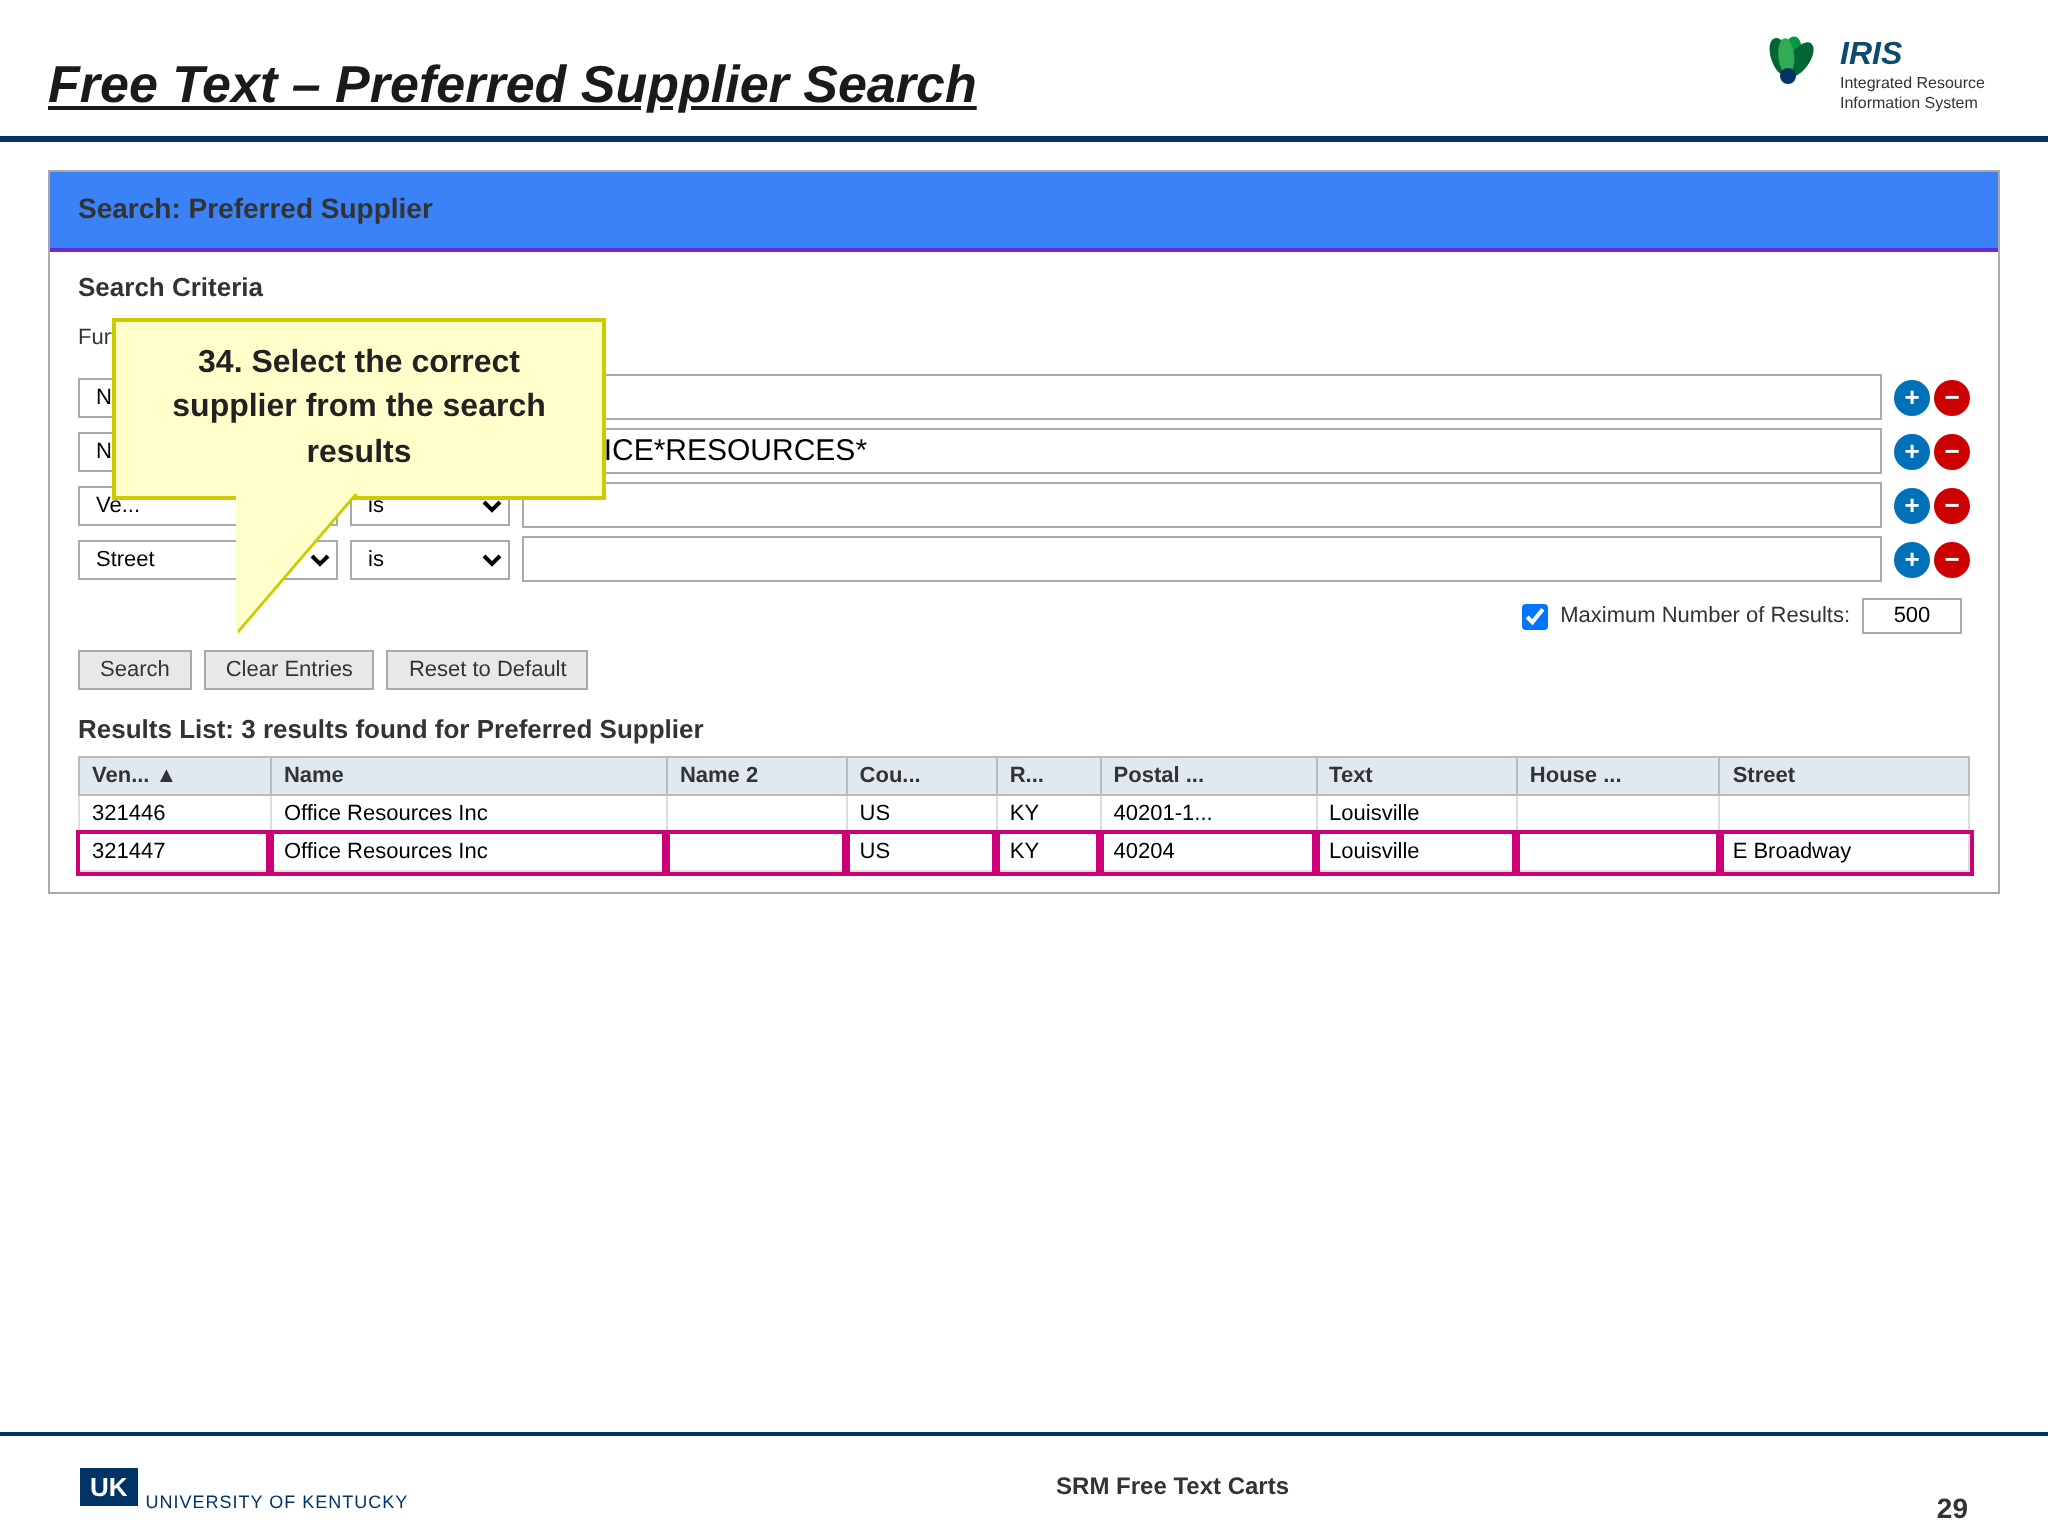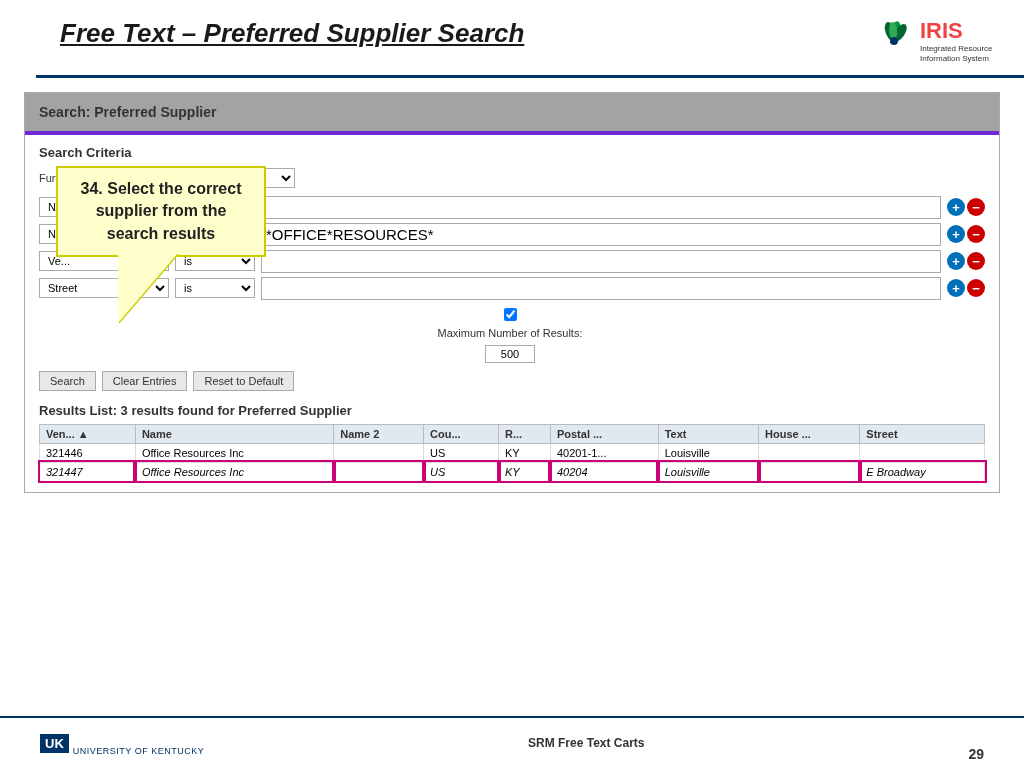--- a/index.html
+++ b/index.html
@@ -8,46 +8,46 @@
       background: #fff;
       width: 1024px;
       height: 768px;
       overflow: hidden;
       position: relative;
     }
 
     
     .header {
       display: flex;
-      align-items: flex-start;
+      align-items: flex-end;
       justify-content: space-between;
       padding: 18px 24px 10px 24px;
       border-bottom: 3px solid #003366;
-      margin-left: 36px;
     }
     .header-title {
       font-size: 26px;
       font-weight: bold;
       font-style: italic;
       color: #1a1a1a;
       text-decoration: underline;
     }
     .iris-logo {
       display: flex;
       align-items: center;
       gap: 6px;
     }
     .iris-logo-icon {
       width: 40px;
       height: 40px;
     }
     .iris-logo-text {
-      font-size: 22px;
-      font-weight: bold;
-      color: #ef4444;
+      font-size: 16px;
+      font-weight: bold;
+      color: #0c4a6e;
+      font-style: italic;
     }
     .iris-logo-sub {
       font-size: 8px;
       color: #333;
       line-height: 1.3;
       max-width: 80px;
     }
 
     
     .main {
@@ -57,22 +57,22 @@
 
     
     .sap-window {
       border: 1px solid #aaa;
       background: #f5f5f5;
       padding: 0;
       position: relative;
     }
 
     .sap-window-header {
-      background: #a3a3a3;
-      border-bottom: 4px solid #6d28d9;
+      background: #3b82f6;
+      border-bottom: 2px solid #6d28d9;
       padding: 10px 14px;
     }
     .sap-window-title {
       font-size: 14px;
       font-weight: bold;
       color: #333;
     }
 
     .sap-body {
       background: #fff;
@@ -153,21 +153,20 @@
     .btn-plus { background: #0070b8; }
     .btn-minus { background: #cc0000; }
 
     .max-results-row {
       display: flex;
       align-items: center;
       justify-content: flex-end;
       gap: 6px;
       margin: 8px 0;
       padding-right: 4px;
-      flex-direction: column;
     }
     .max-results-checkbox {
       width: 13px;
       height: 13px;
     }
     .max-results-label {
       font-size: 11px;
       color: #333;
     }
     .max-results-input {
@@ -233,21 +232,21 @@
       z-index: 10;
     }
     .callout-box {
       background: #ffffcc;
       border: 2px solid #cccc00;
       padding: 10px 14px;
       font-size: 16px;
       font-weight: bold;
       color: #222;
       text-align: center;
-      width: 210px;
+      width: 247px;
       line-height: 1.4;
       position: relative;
     }
     
     .callout-arrow {
       width: 0;
       height: 0;
       border-left: 60px solid #ffffcc;
       border-bottom: 70px solid transparent;
       position: absolute;
@@ -428,21 +427,21 @@
             <td>321446</td>
             <td>Office Resources Inc</td>
             <td></td>
             <td>US</td>
             <td>KY</td>
             <td>40201-1...</td>
             <td>Louisville</td>
             <td></td>
             <td></td>
           </tr>
-          <tr class="selected" style="outline: 2px solid #cc0077; font-style: italic;">
+          <tr class="selected" style="outline: 2px solid #cc0077;">
             <td>321447</td>
             <td>Office Resources Inc</td>
             <td></td>
             <td>US</td>
             <td>KY</td>
             <td>40204</td>
             <td>Louisville</td>
             <td></td>
             <td>E Broadway</td>
           </tr>

